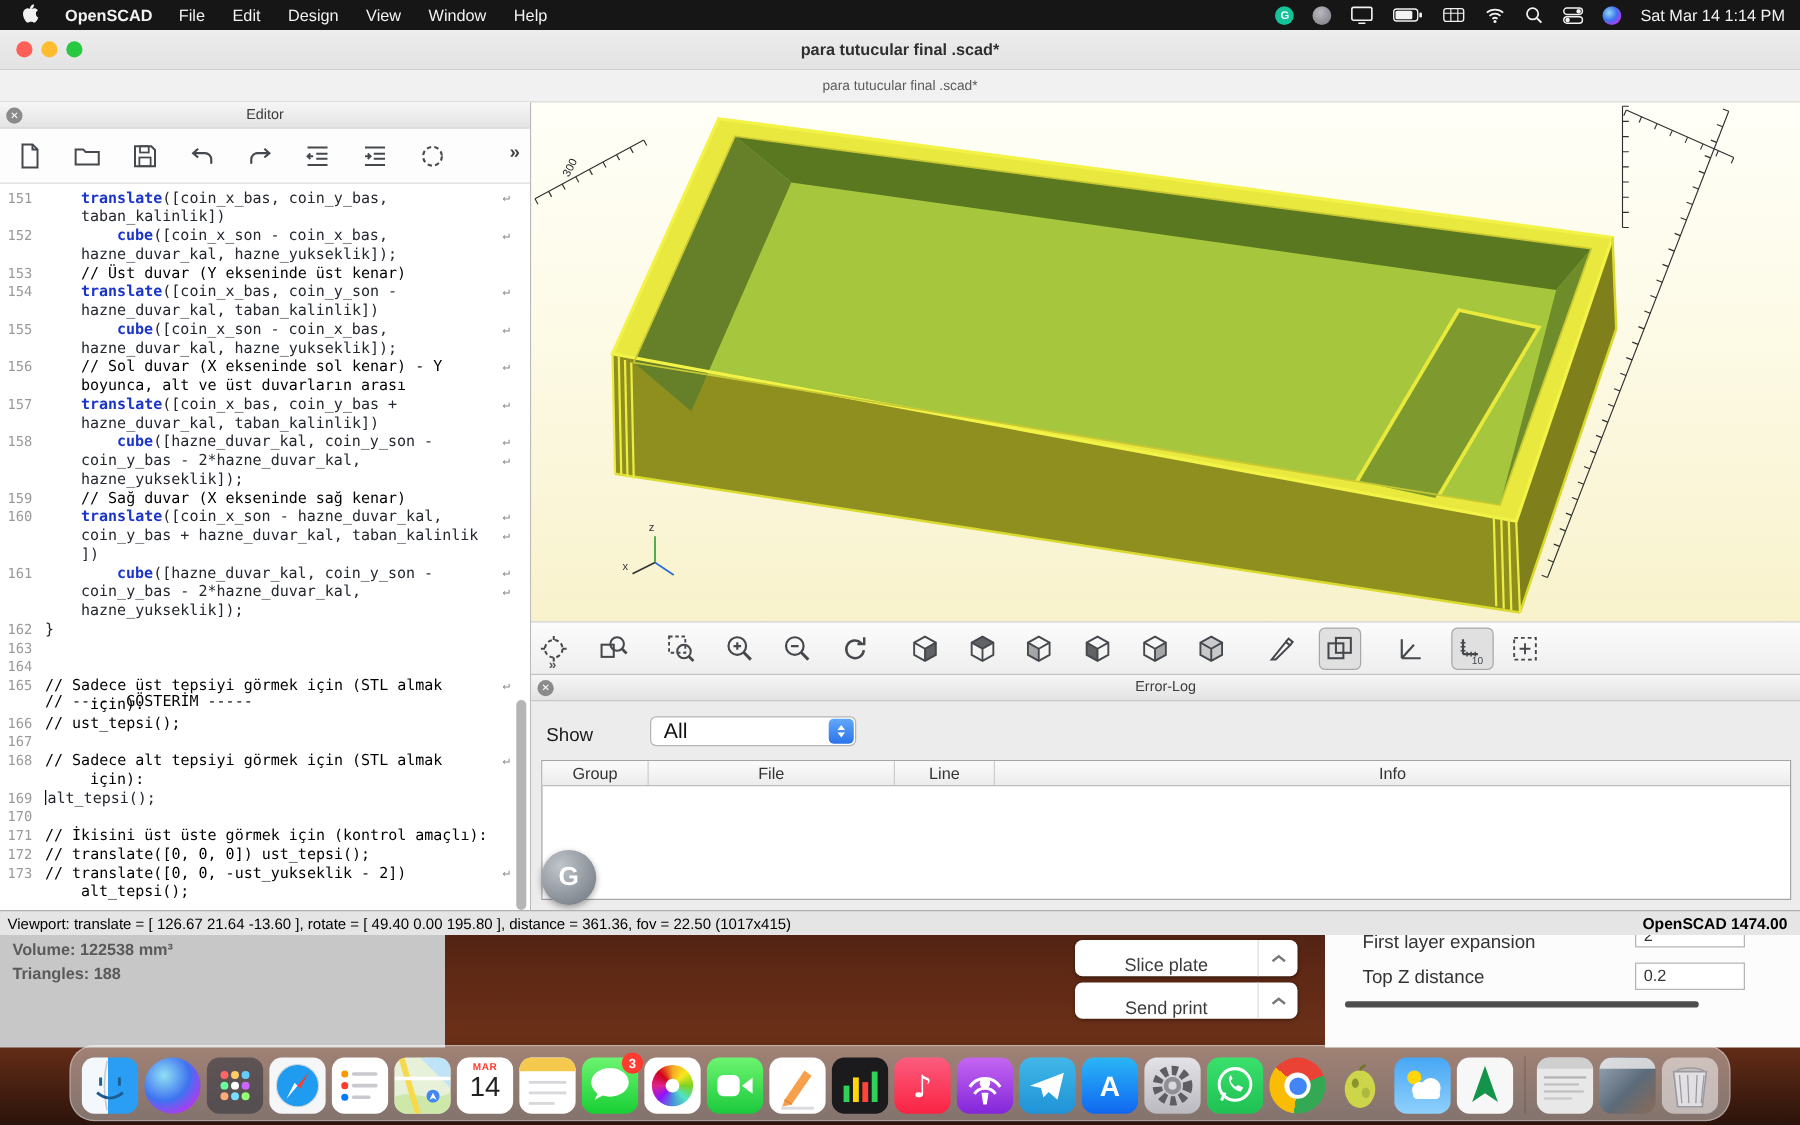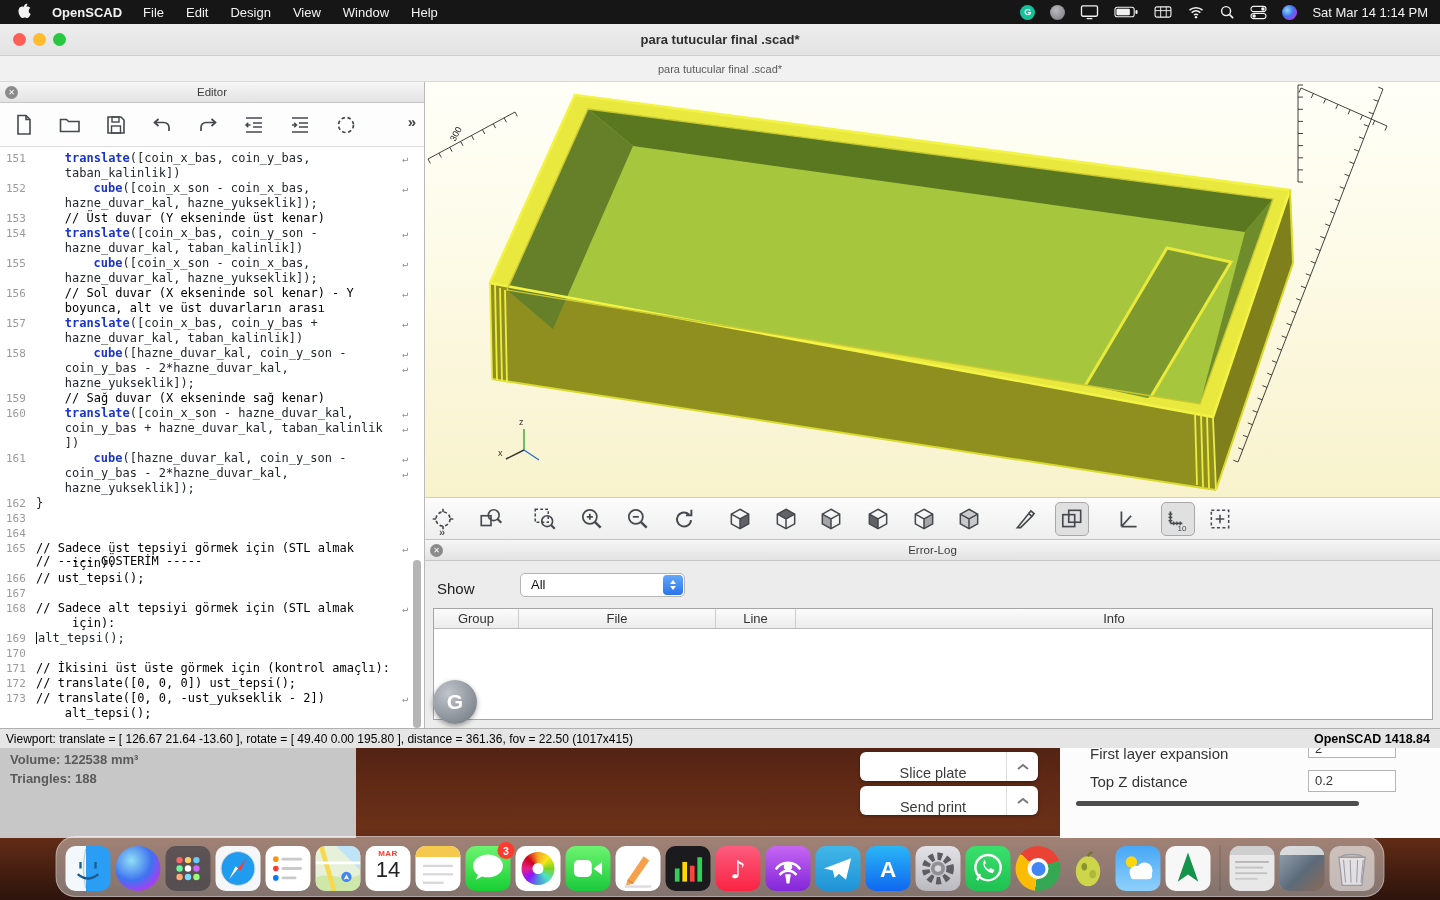--- a/index.html
+++ b/index.html
@@ -51,21 +51,21 @@
   
   #vtoolbar{left:425px;top:473px;width:1015px;height:43px;background:linear-gradient(#fcfcfc,#eeeeee);border-top:1px solid #cfcfcf;border-bottom:1px solid #c2c2c2}
   .vbtn{position:absolute;top:4px;width:34px;height:34px;display:flex;align-items:center;justify-content:center;border:1px solid transparent}
   .vbtn svg{width:26px;height:26px}
   .vbtn.active{background:#e0e0e0;border:1px solid #a8a8a8;border-radius:5px}
   #voverflow{position:absolute;left:14px;bottom:1px;font-size:11px;color:#555;font-weight:700}
 
   
   #errorlog{left:425px;top:516px;width:1015px;height:188px;background:#ececec}
   #elshow{position:absolute;left:12px;top:40px;font-size:15px;color:#1c1c1c}
-  #eldrop{position:absolute;left:95px;top:33px;width:165px;height:24px;background:#fff;border:1px solid #b5b5b5;border-radius:5px;font-size:13px;color:#111;line-height:22px;padding-left:10px}
+  #eldrop{position:absolute;left:95px;top:33px;width:165px;height:24px;background:#fff;border:1px solid #b5b5b5;border-radius:5px;font-size:17px;color:#111;line-height:22px;padding-left:10px}
   #eldrop .stepper{position:absolute;right:1px;top:1px;width:20px;height:20px;border-radius:4px;background:linear-gradient(#63a8fa,#2b73ea);display:flex;flex-direction:column;align-items:center;justify-content:center;gap:2px}
   .arrup{width:0;height:0;border-left:3.5px solid transparent;border-right:3.5px solid transparent;border-bottom:4.5px solid #fff}
   .arrdn{width:0;height:0;border-left:3.5px solid transparent;border-right:3.5px solid transparent;border-top:4.5px solid #fff}
   #eltable{position:absolute;left:8px;top:68px;width:1000px;height:112px;background:#fff;border:1px solid #a6a6a6}
   #elthead{display:flex;height:20px;background:linear-gradient(#fbfbfb,#ececec);border-bottom:1px solid #bcbcbc}
   #elthead .hc{font-size:13px;color:#333;text-align:center;line-height:19px;border-right:1px solid #cdcdcd}
   #gram{position:absolute;left:8px;top:140px;width:44px;height:44px;border-radius:50%;background:radial-gradient(circle at 35% 30%,#c0c5cb,#868c94 70%,#697078);display:flex;align-items:center;justify-content:center;color:#fff;font-weight:700;font-size:21px;box-shadow:0 2px 5px rgba(0,0,0,.35)}
 
   
   #statusbar{left:0;top:704px;width:1440px;height:20px;background:#e5e5e5;border-top:1px solid #b0b0b0;display:flex;align-items:center;font-size:12px;color:#000}
@@ -478,21 +478,21 @@
             <div class="hc" style="width: 197px;">File</div>
             <div class="hc" style="width: 80px;">Line</div>
             <div class="hc" style="flex: 1 1 0%; border-right: none;">Info</div>
           </div>
       </div>
       <div id="gram">G</div>
     </div>
 
     <div class="abs" id="statusbar">
       <span class="sl">Viewport: translate = [ 126.67 21.64 -13.60 ], rotate = [ 49.40 0.00 195.80 ], distance = 361.36, fov = 22.50 (1017x415)</span>
-      <span class="sr">OpenSCAD 1418.84</span>
+      <span class="sr">OpenSCAD 1474.00</span>
     </div>
   </div>
 
   <div class="abs" id="dock">
       <div class="ditem">
         <div class="di" style="background:linear-gradient(90deg,#f3f8fd 0 46%,#2a9df4 46% 100%)">
           <svg viewBox="0 0 48 48">
             <path d="M16 17v7M32 17v7" stroke="#1b5e92" stroke-width="2.5" fill="none"></path>
             <path d="M13 30c7 6 15 6 22 0" stroke="#1b5e92" stroke-width="2.5" fill="none"></path>
             <path d="M21.5 3c-3 14-3 28 0 42" stroke="rgba(0,0,0,.18)" stroke-width="1.4" fill="none"></path>

